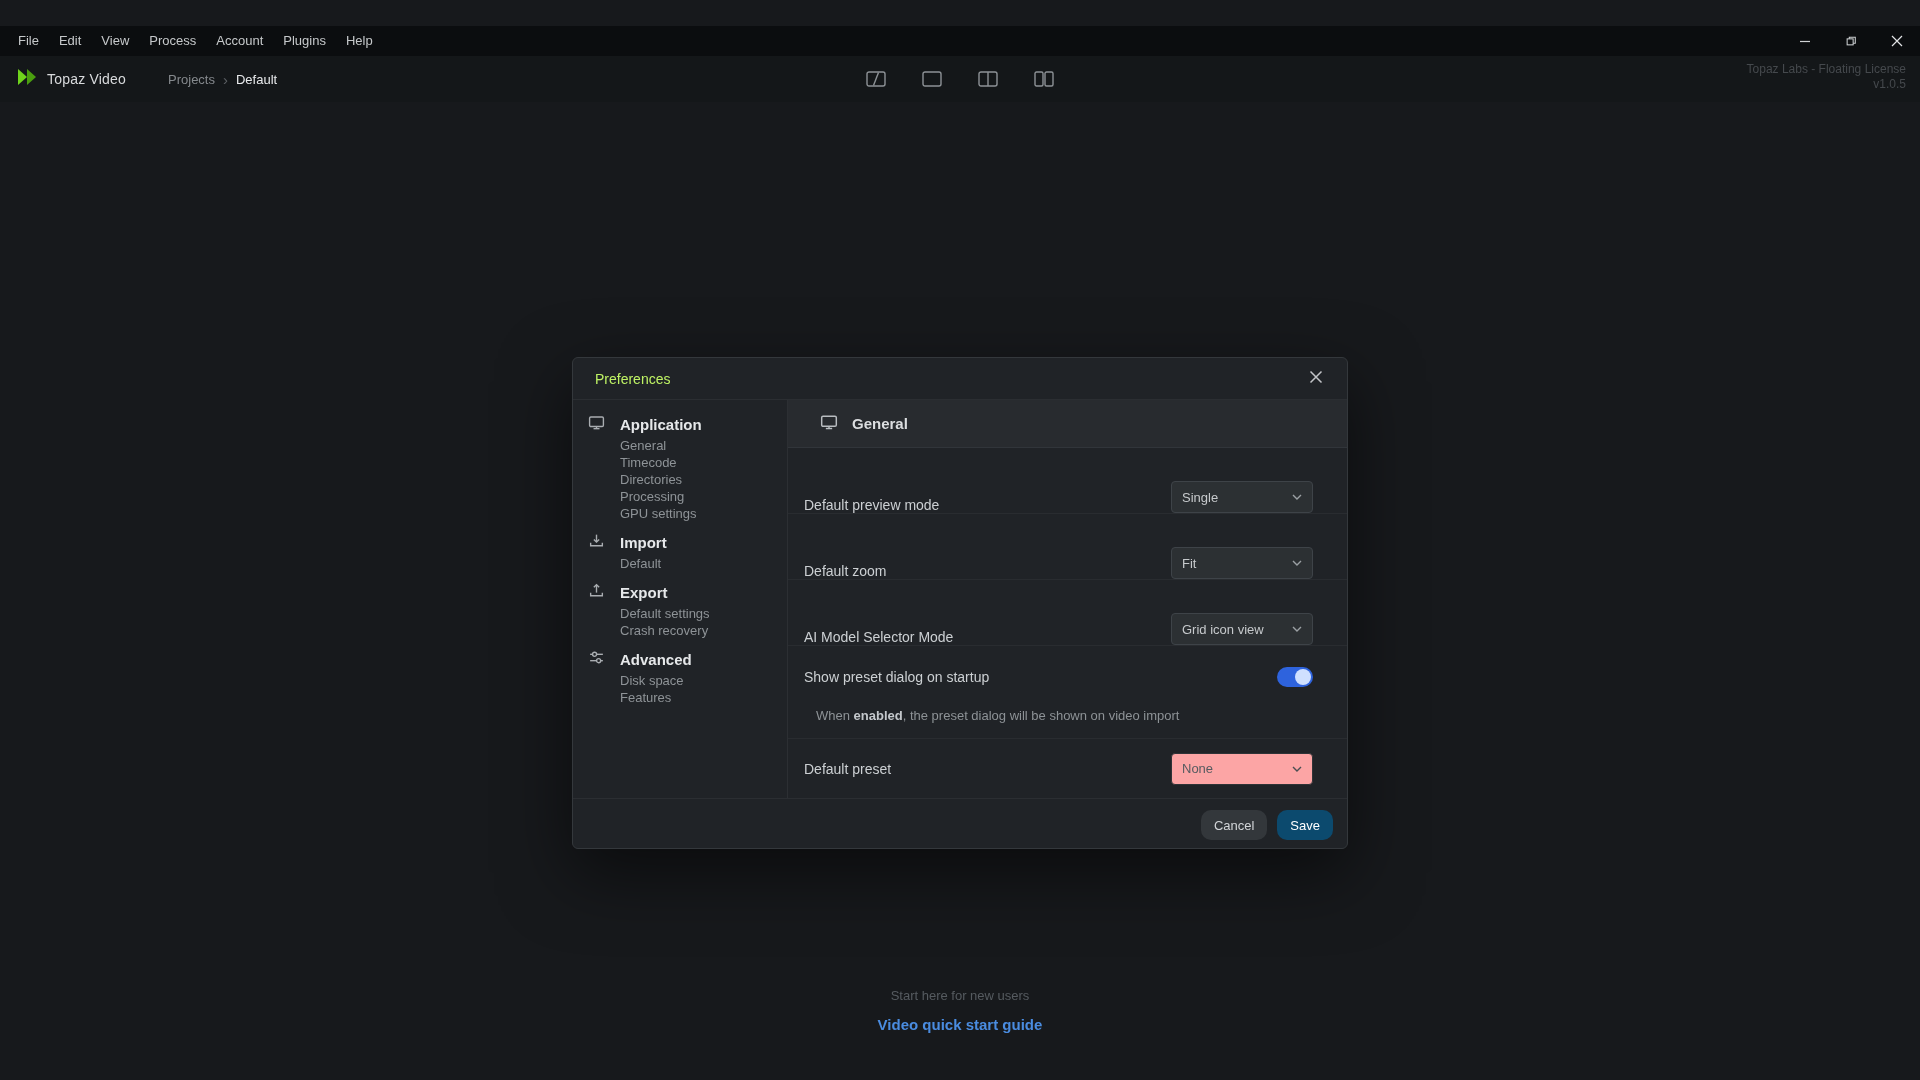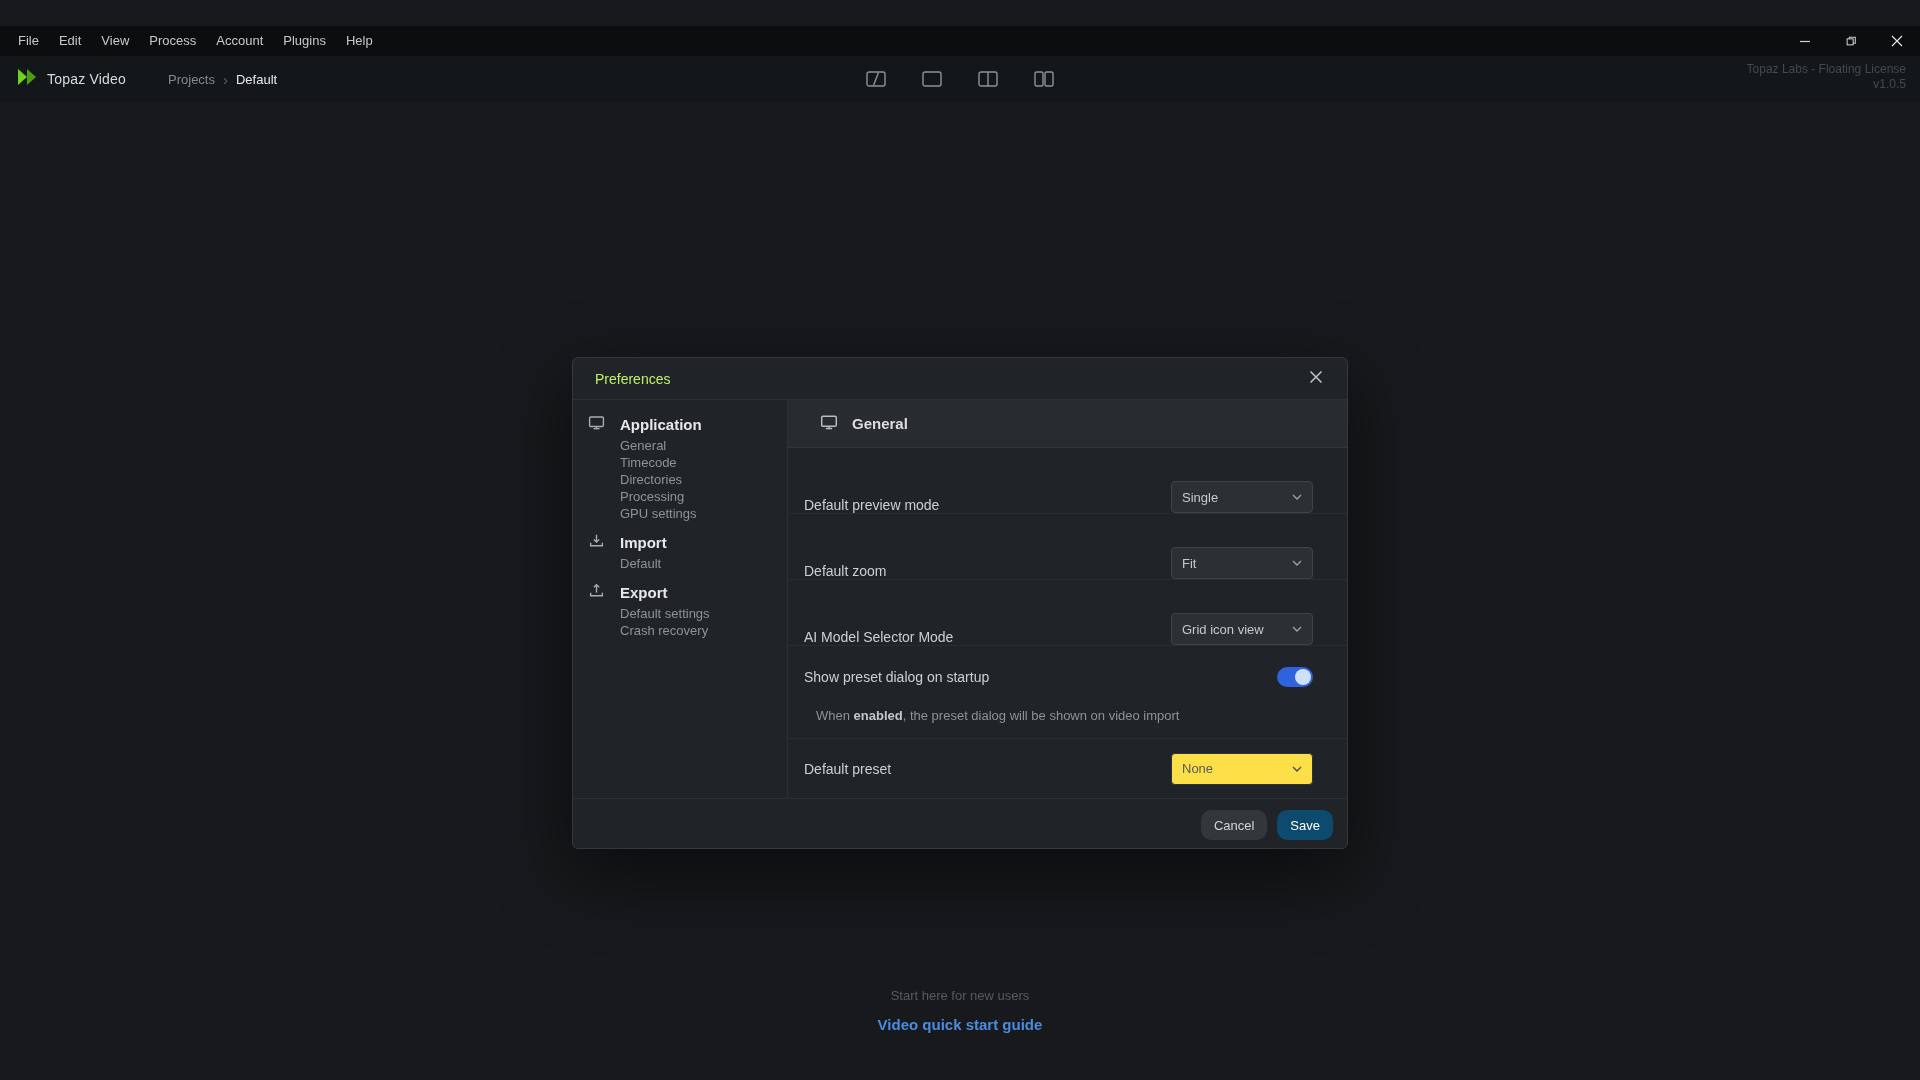--- a/index.html
+++ b/index.html
@@ -47,21 +47,21 @@
   .group-items { margin:3px 0 0 32px; }
   .side-item { font-size:13px; line-height:17px; color:#8e9397; }
 
   
   .content { flex:1 1 auto; display:flex; flex-direction:column; }
   .section-band { height:48px; flex:0 0 48px; background:#282b2f; border-bottom:1px solid #31353a; display:flex; align-items:center; gap:14px; padding-left:32px; color:#b9bdc1; }
   .section-title { font-size:15px; font-weight:600; color:#dcdee0; }
   .pref-row { height:66px; flex:0 0 66px; display:flex; align-items:flex-end; justify-content:space-between; padding:0 34px 0 16px; border-bottom:1px solid rgba(255,255,255,0.045); }
   .pref-label { font-size:14px; color:#ccd0d3; }
   .dropdown { width:142px; height:32px; background:#2c3033; border:1px solid #3e4348; border-radius:4px; display:flex; align-items:center; justify-content:space-between; padding:0 10px; font-size:13px; color:#c6c9cc; }
-  .dropdown.disabled { background:#fde047; border-color:#2f3337; color:#565b60; }
+  .dropdown.disabled { background:#fca5a5; border-color:#2f3337; color:#565b60; }
   .dropdown.disabled .chev-ico { color:#4a4e52; }
   .chev-ico { color:#9ba0a4; display:flex; }
 
   .toggle-block { height:93px; flex:0 0 93px; border-bottom:1px solid rgba(255,255,255,0.045); padding:0 34px 0 16px; }
   .toggle-line { height:62px; display:flex; align-items:center; justify-content:space-between; }
   .toggle { width:36px; height:20px; border-radius:10px; background:#3a4046; position:relative; }
   .toggle.on { background:#2e63dd; }
   .knob { position:absolute; top:2px; left:2px; width:16px; height:16px; border-radius:50%; background:#e3eaf6; }
   .toggle.on .knob { left:auto; right:2px; background:#cfe0ff; }
   .note { padding-left:12px; font-size:13px; color:#8d9296; }
@@ -228,20 +228,37 @@
                 </svg>
             </span>
             <span class="group-label">Export</span>
           </div>
           <div class="group-items">
             <div class="side-item">Default settings</div>
             <div class="side-item">Crash recovery</div>
           </div>
         </div>
 
+        <div class="side-group">
+          <div class="group-head">
+            <span>
+              <svg width="17" height="17" viewBox="0 0 16 16" fill="none" stroke="#a9adb1" stroke-width="1.3">
+                  <line x1="2" y1="5" x2="14" y2="5"></line>
+                  <circle cx="6.2" cy="5" r="1.9" fill="#202327"></circle>
+                  <line x1="2" y1="11" x2="14" y2="11"></line>
+                  <circle cx="10" cy="11" r="1.9" fill="#202327"></circle>
+                </svg>
+            </span>
+            <span class="group-label">Advanced</span>
+          </div>
+          <div class="group-items">
+            <div class="side-item">Disk space</div>
+            <div class="side-item">Features</div>
+          </div>
+        </div>
 
       </div>
 
       <div class="content">
 
         <div class="section-band">
           <span>
             <svg width="18" height="18" viewBox="0 0 16 16" fill="none" stroke="#b9bdc1" stroke-width="1.3">
                 <rect x="1.5" y="2.8" width="13" height="9" rx="1.2"></rect>
                 <line x1="8" y1="11.8" x2="8" y2="13.8"></line>

